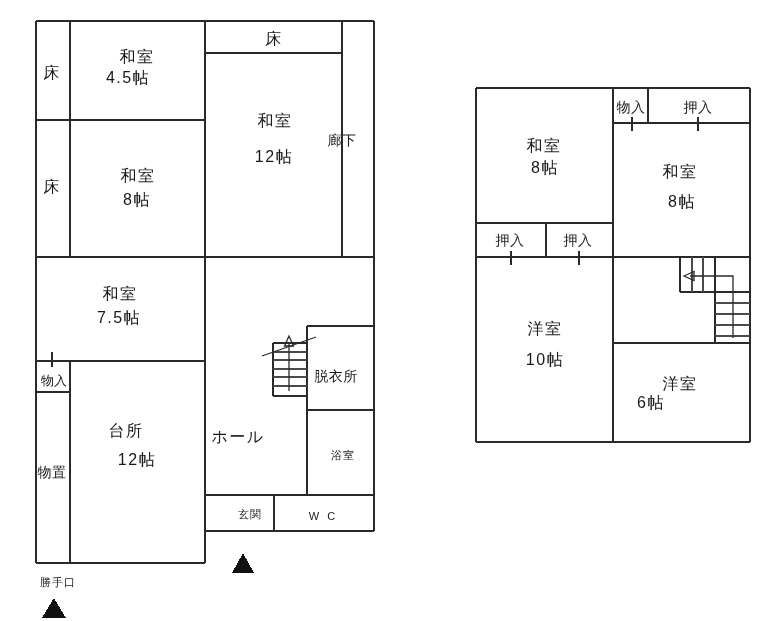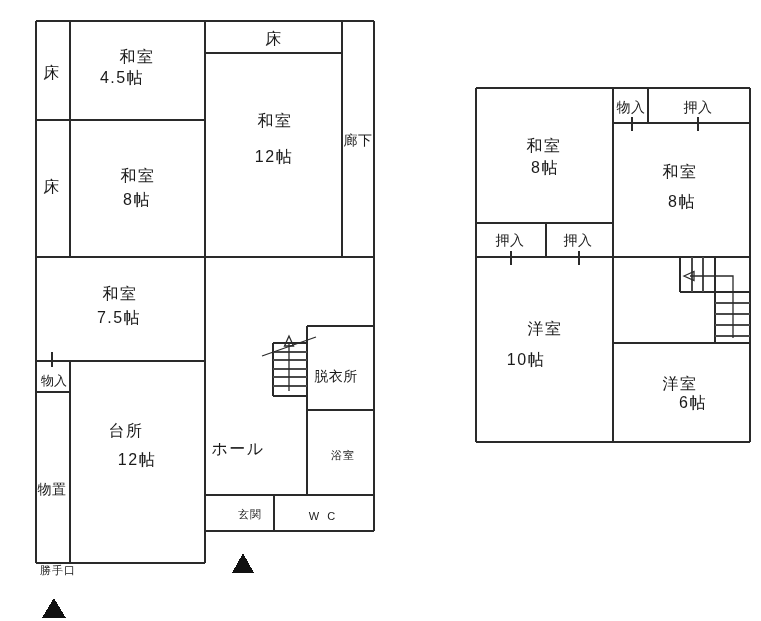--- a/index.html
+++ b/index.html
@@ -100,50 +100,50 @@
         <line x1="698" y1="117" x2="698" y2="131"></line>
         <line x1="511" y1="251" x2="511" y2="265"></line>
         <line x1="579" y1="251" x2="579" y2="265"></line>
       </g>
     </g>
   </svg>
 
   <div>
     <div class="lb" style="left:52px;top:73px">床</div>
     <div class="lb" style="left:137px;top:57px">和室</div>
-    <div class="lb" style="left:122px;top:78px">4.5帖</div>
+    <div class="lb" style="left:128px;top:78px">4.5帖</div>
     <div class="lb" style="left:274px;top:39px">床</div>
     <div class="lb" style="left:275px;top:121px">和室</div>
     <div class="lb" style="left:274px;top:157px">12帖</div>
     <div class="lb" style="left:52px;top:187px">床</div>
     <div class="lb" style="left:138px;top:176px">和室</div>
     <div class="lb" style="left:137px;top:200px">8帖</div>
-    <div class="lb s14" style="left:358px;top:140px">廊下</div>
+    <div class="lb s14" style="left:342px;top:140px">廊下</div>
     <div class="lb" style="left:120px;top:294px">和室</div>
     <div class="lb" style="left:119px;top:318px">7.5帖</div>
     <div class="lb s13" style="left:54px;top:380px">物入</div>
-    <div class="lb s14" style="left:52px;top:489px">物置</div>
+    <div class="lb s14" style="left:52px;top:472px">物置</div>
     <div class="lb" style="left:126px;top:431px">台所</div>
     <div class="lb" style="left:137px;top:460px">12帖</div>
-    <div class="lb" style="left:238px;top:449px">ホール</div>
+    <div class="lb" style="left:238px;top:437px">ホール</div>
     <div class="lb s14" style="left:336px;top:376px">脱衣所</div>
     <div class="lb s15" style="left:343px;top:455px">浴室</div>
     <div class="lb s15" style="left:250px;top:514px">玄関</div>
     <div class="lb s15 wc" style="left:326px;top:516px">WC</div>
-    <div class="lb s15" style="left:58px;top:570px">勝手口</div>
+    <div class="lb s15" style="left:58px;top:582px">勝手口</div>
   </div>
 
   <div>
     <div class="lb" style="left:544px;top:146px">和室</div>
     <div class="lb" style="left:545px;top:168px">8帖</div>
     <div class="lb s14" style="left:631px;top:107px">物入</div>
     <div class="lb s14" style="left:698px;top:107px">押入</div>
     <div class="lb" style="left:680px;top:172px">和室</div>
     <div class="lb" style="left:682px;top:202px">8帖</div>
     <div class="lb s14" style="left:510px;top:240px">押入</div>
     <div class="lb s14" style="left:578px;top:240px">押入</div>
     <div class="lb" style="left:545px;top:329px">洋室</div>
-    <div class="lb" style="left:526px;top:360px">10帖</div>
+    <div class="lb" style="left:545px;top:360px">10帖</div>
     <div class="lb" style="left:680px;top:384px">洋室</div>
-    <div class="lb" style="left:693px;top:403px">6帖</div>
+    <div class="lb" style="left:651px;top:403px">6帖</div>
   </div>
 
 </div>
 
 </body></html>

